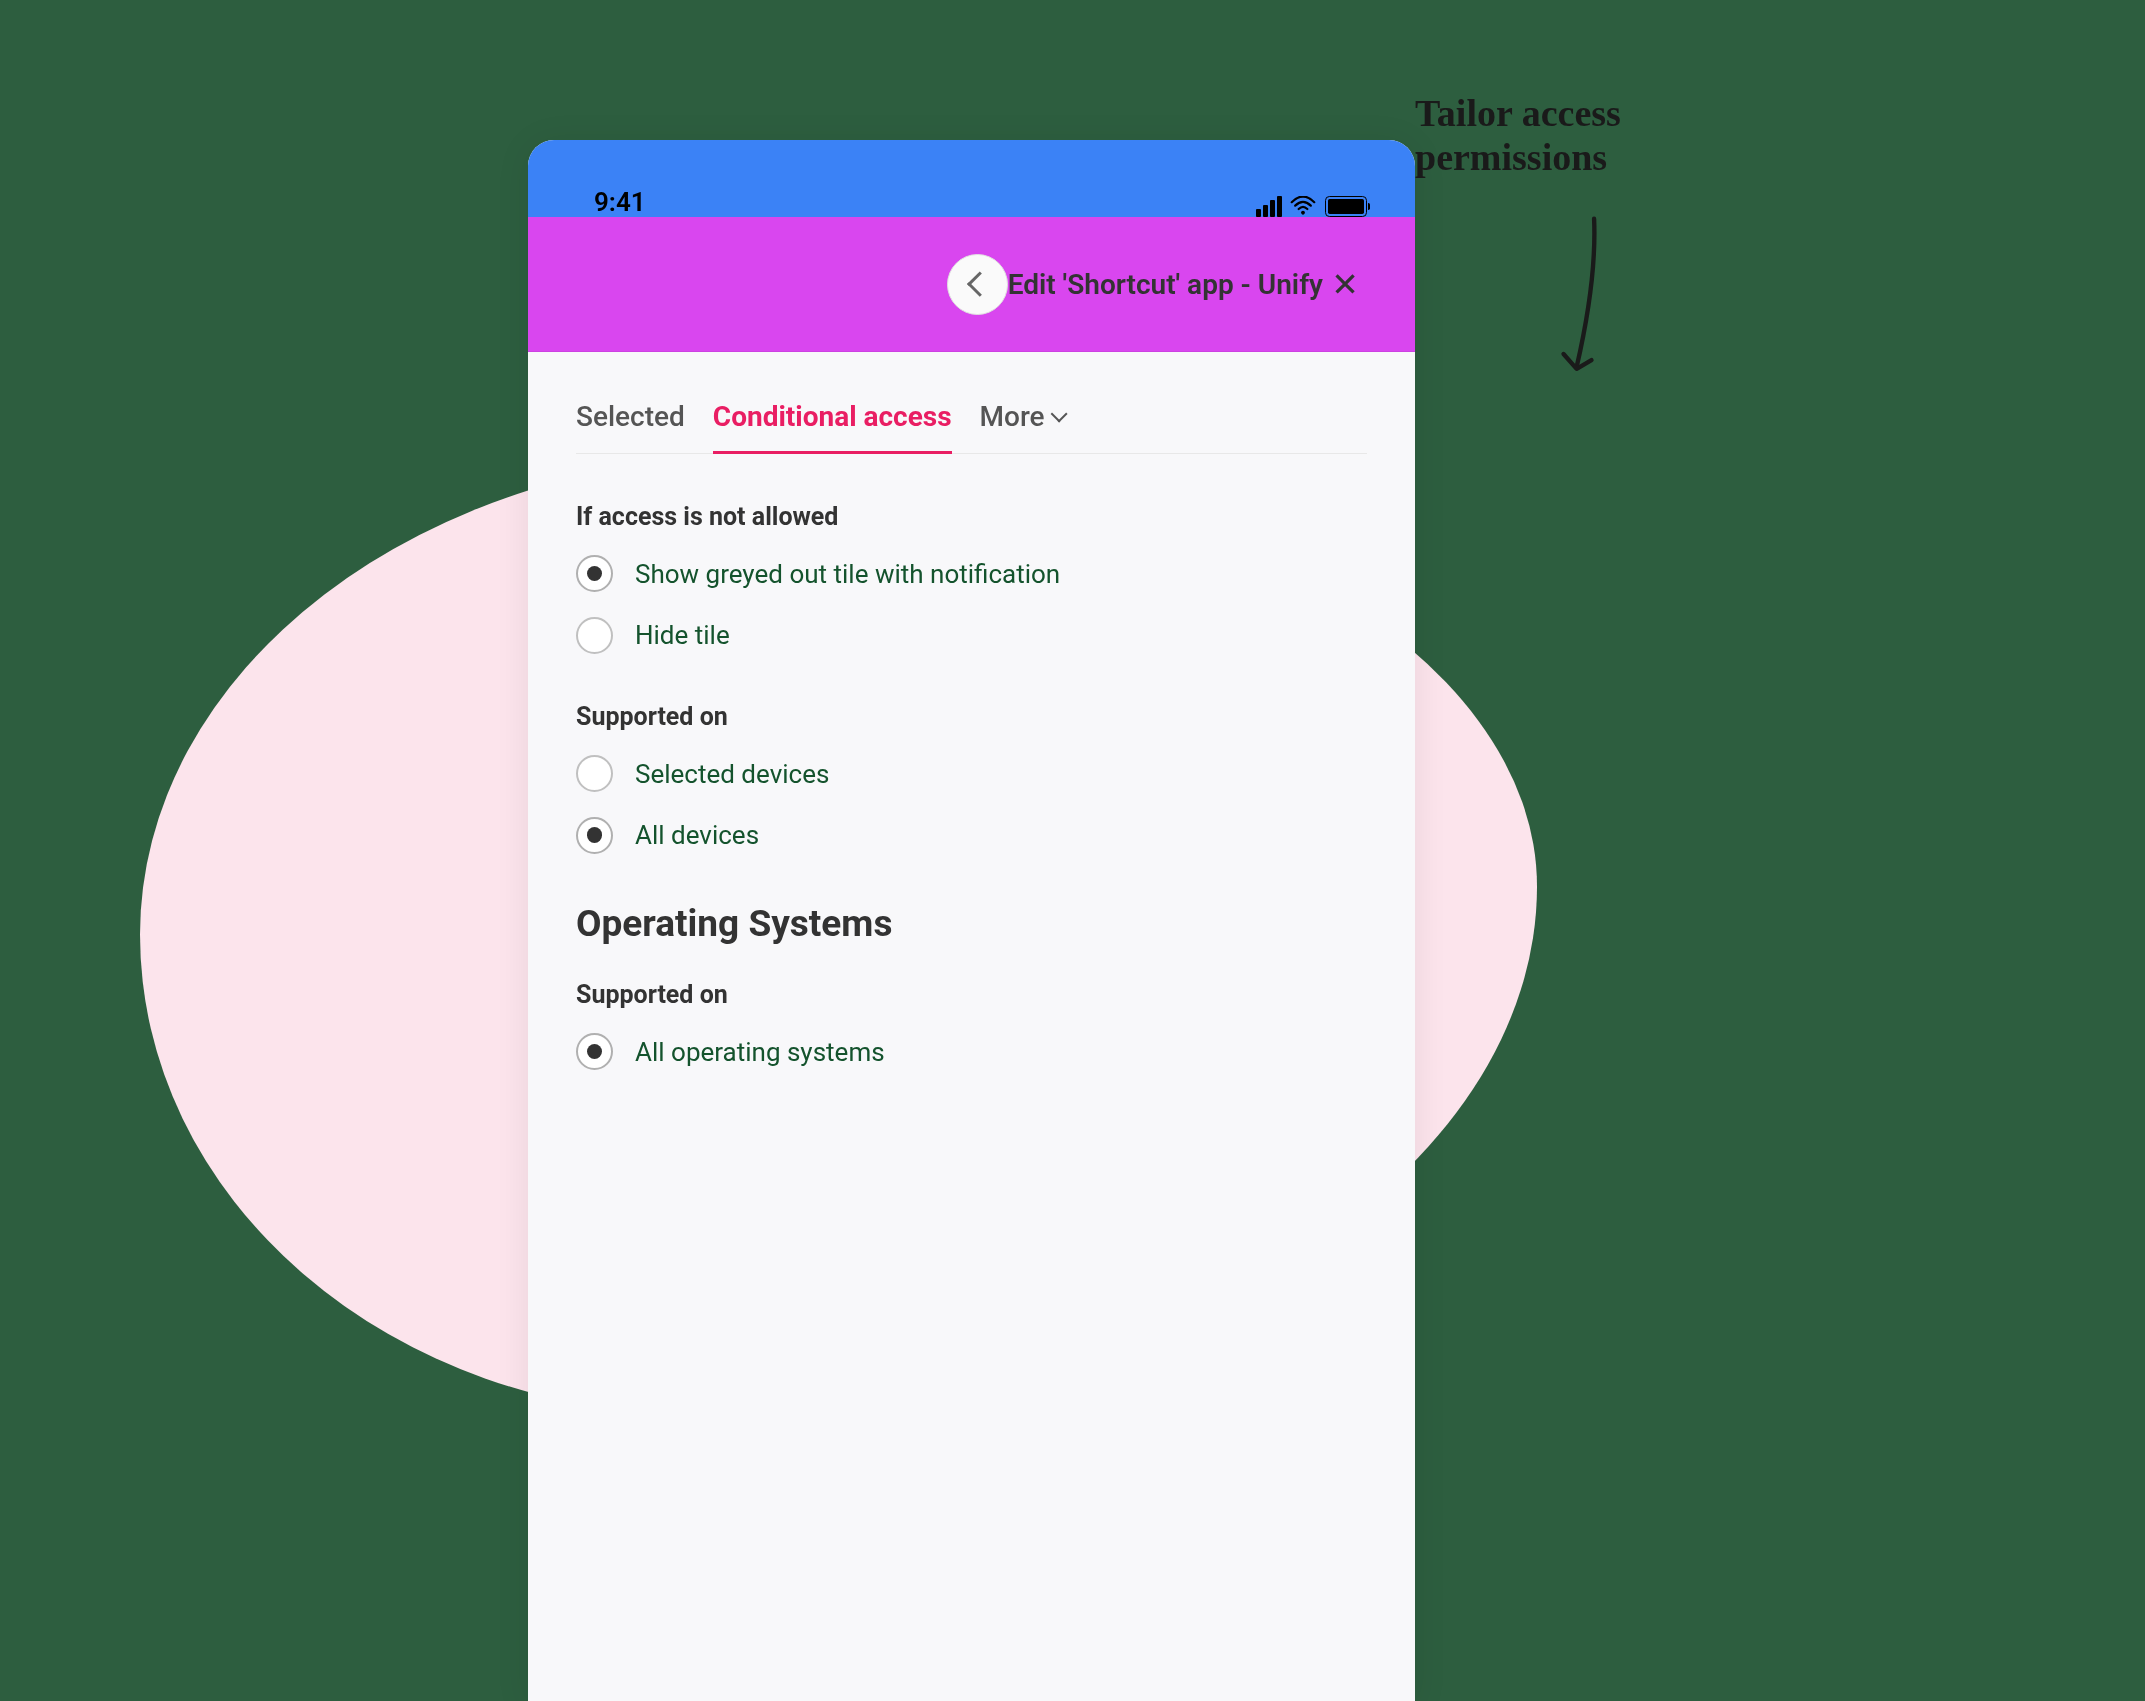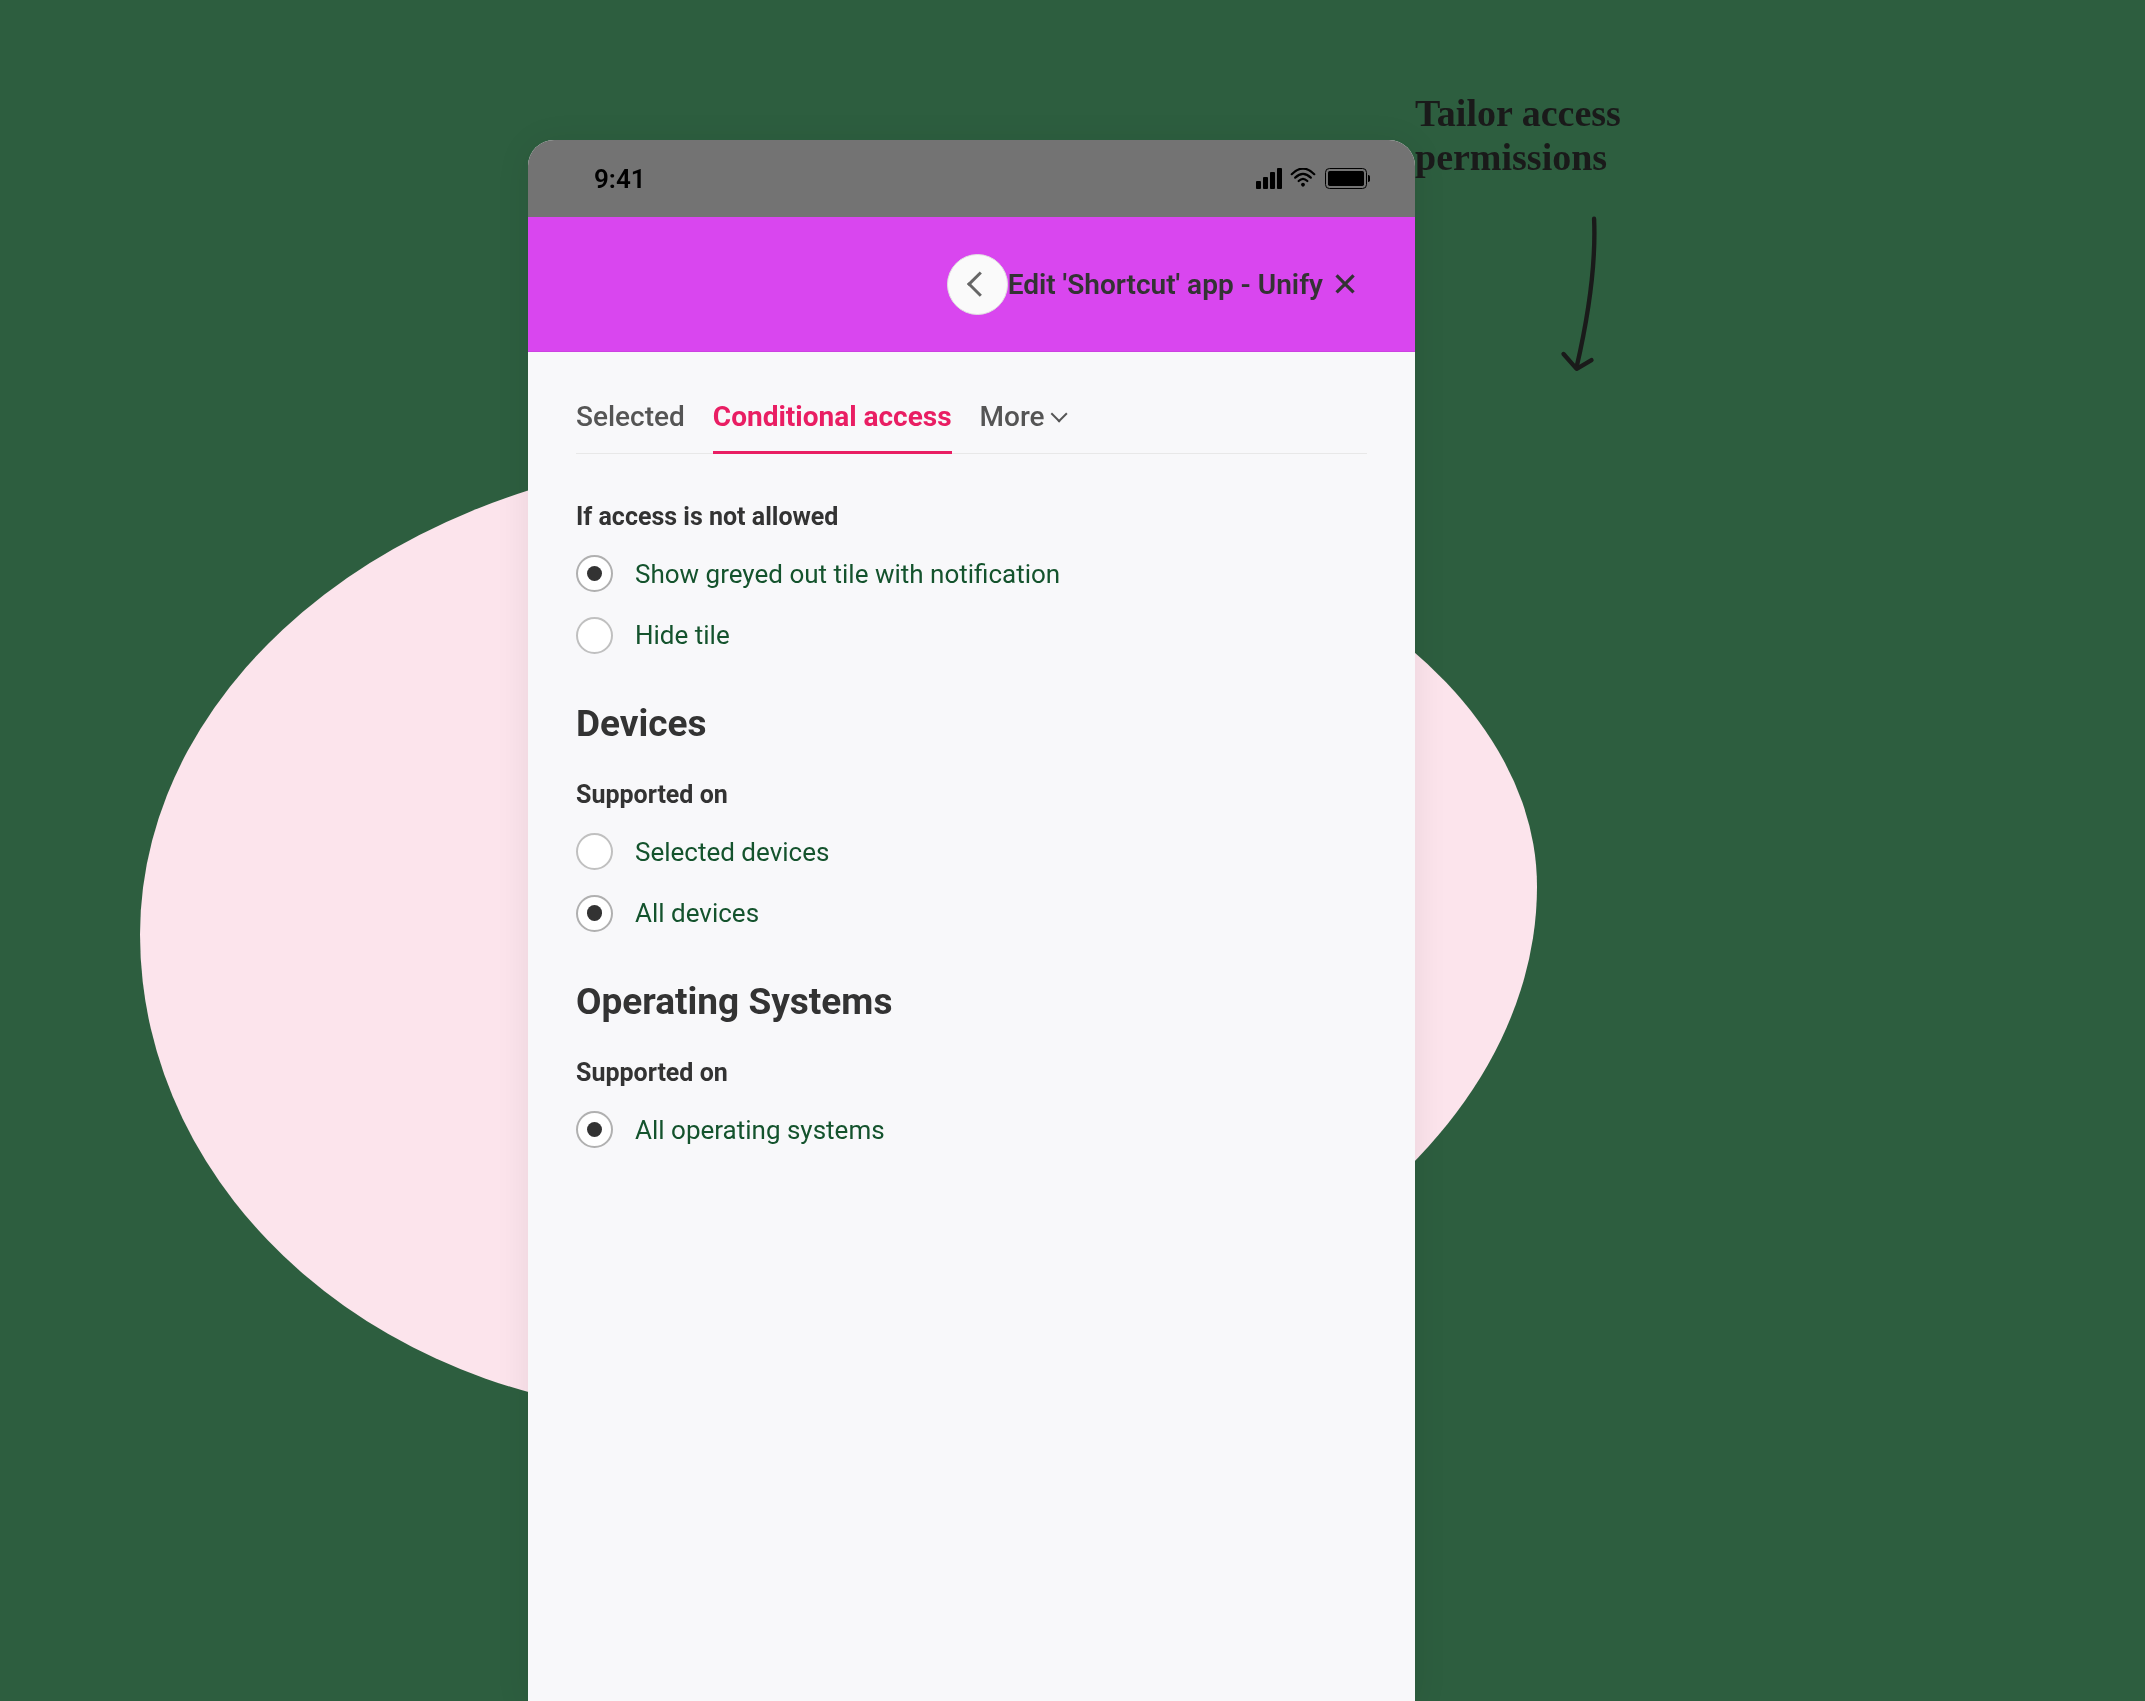--- a/index.html
+++ b/index.html
@@ -59,23 +59,23 @@
       border-radius: 26px 26px 0 0;
       z-index: 2;
       overflow: hidden;
       box-shadow: 0 3.5px 35px rgba(0,0,0,0.08);
     }
 
     .status-bar {
       height: 77px;
       display: flex;
       justify-content: space-between;
-      align-items: center;
+      align-items: flex-end;
       padding: 0 48px 0 66px;
-      background: #737373;
+      background: #3b82f6;
     }
 
     .status-time {
       font-size: 26px;
       font-weight: 600;
       color: #000;
     }
 
     .status-icons {
       display: flex;
@@ -346,21 +346,20 @@
         </div>
         <div class="radio-label">Show greyed out tile with notification</div>
       </div>
       <div class="radio-option">
         <div class="radio-circle"></div>
         <div class="radio-label">Hide tile</div>
       </div>
     </div>
 
     <div class="section">
-      <div class="section-title">Devices</div>
       <div class="sub-label">Supported on</div>
       <div class="radio-option">
         <div class="radio-circle"></div>
         <div class="radio-label">Selected devices</div>
       </div>
       <div class="radio-option">
         <div class="radio-circle selected">
           <div class="radio-dot"></div>
         </div>
         <div class="radio-label">All devices</div>

